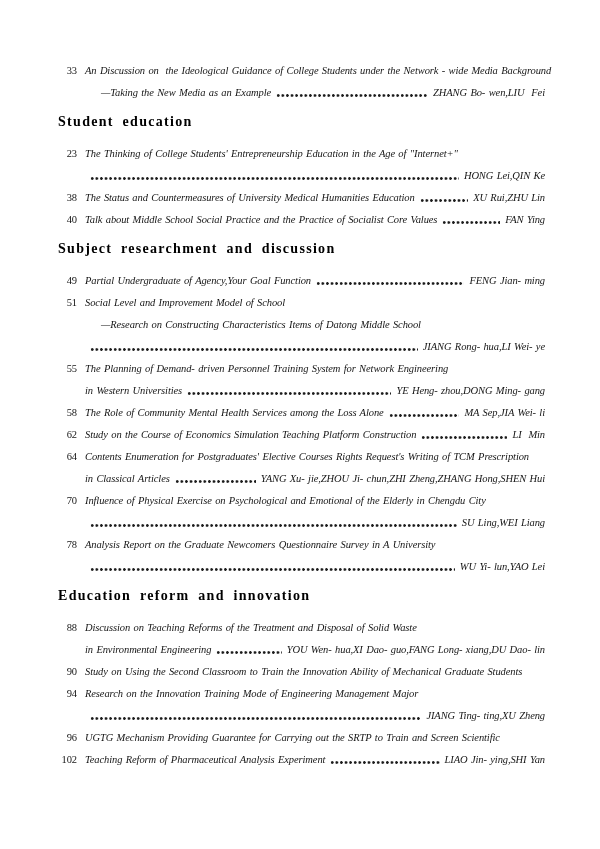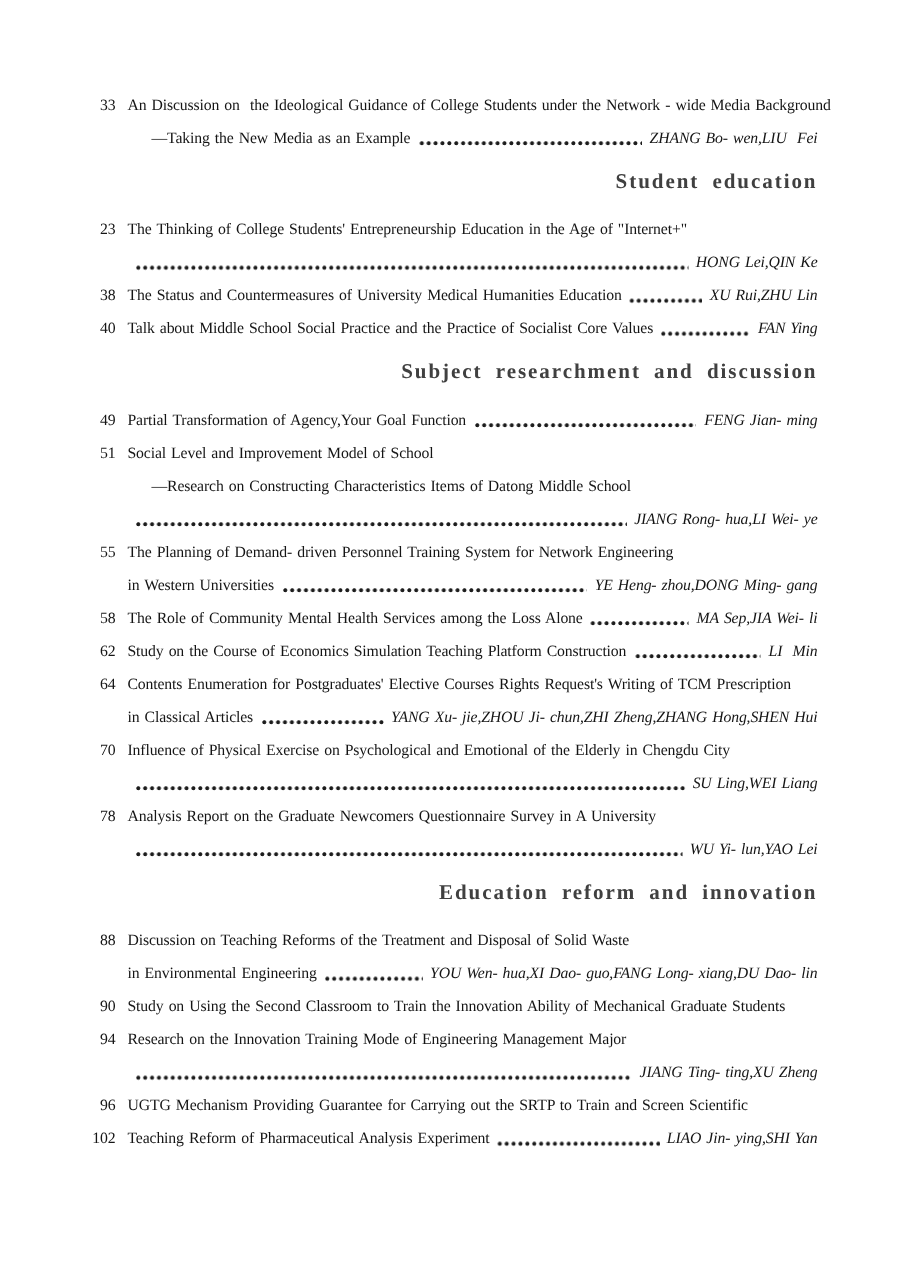--- a/index.html
+++ b/index.html
@@ -21,44 +21,43 @@
     font-size: 10.5px;
     letter-spacing: -0.1px;
   }
   .heading {
     font-size: 14px;
     font-weight: bold;
     letter-spacing: 1.3px;
     word-spacing: 4px;
     line-height: 24px;
     margin: 6px 0 9px 0;
-    color: #404040;
+    color: #000000;
     white-space: pre;
-    text-align: right;
   }
   .line {
     display: flex;
     align-items: stretch;
     line-height: 22px;
     white-space: pre;
   }
   .num {
     flex: none;
     width: 19px;
     text-align: right;
     margin-right: 8px;
   }
   .body {
     flex: 1;
     display: flex;
     min-width: 0;
     word-spacing: 0.9px;
   }
   .body.indent1 { padding-left: 16px; }
-  .txt { flex: none; }
+  .txt { flex: none; font-style: italic; }
   .leader {
     flex: 1;
     min-width: 10px;
     margin: 0 5px;
     background-image: radial-gradient(circle at 2.2px 13.5px, #1c1c1c 1.05px, rgba(0,0,0,0) 1.6px);
     background-size: 4.6px 22px;
     background-repeat: repeat-x;
   }
   .auth { flex: none; font-style: italic; }
 </style>
@@ -67,21 +66,21 @@
 
 <div class="page" id="toc-root">
     <div class="line"><span class="num">33</span><span class="body"><span class="txt">An Discussion on  the Ideological Guidance of College Students under the Network - wide Media Background</span></span></div>
     <div class="line"><span class="num"></span><span class="body indent1"><span class="txt">—Taking the New Media as an Example</span><span class="leader"></span><span class="auth">ZHANG Bo- wen,LIU  Fei</span></span></div>
     <div class="heading">Student education</div>
     <div class="line"><span class="num">23</span><span class="body"><span class="txt">The Thinking of College Students' Entrepreneurship Education in the Age of "Internet+"</span></span></div>
     <div class="line"><span class="num"></span><span class="body"><span class="txt"></span><span class="leader"></span><span class="auth">HONG Lei,QIN Ke</span></span></div>
     <div class="line"><span class="num">38</span><span class="body"><span class="txt">The Status and Countermeasures of University Medical Humanities Education</span><span class="leader"></span><span class="auth">XU Rui,ZHU Lin</span></span></div>
     <div class="line"><span class="num">40</span><span class="body"><span class="txt">Talk about Middle School Social Practice and the Practice of Socialist Core Values</span><span class="leader"></span><span class="auth">FAN Ying</span></span></div>
     <div class="heading">Subject researchment and discussion</div>
-    <div class="line"><span class="num">49</span><span class="body"><span class="txt">Partial Transformation of Agency,Your Goal Function</span><span class="leader"></span><span class="auth">FENG Jian- ming</span></span></div>
+    <div class="line"><span class="num">49</span><span class="body"><span class="txt">Partial Undergraduate of Agency,Your Goal Function</span><span class="leader"></span><span class="auth">FENG Jian- ming</span></span></div>
     <div class="line"><span class="num">51</span><span class="body"><span class="txt">Social Level and Improvement Model of School</span></span></div>
     <div class="line"><span class="num"></span><span class="body indent1"><span class="txt">—Research on Constructing Characteristics Items of Datong Middle School</span></span></div>
     <div class="line"><span class="num"></span><span class="body"><span class="txt"></span><span class="leader"></span><span class="auth">JIANG Rong- hua,LI Wei- ye</span></span></div>
     <div class="line"><span class="num">55</span><span class="body"><span class="txt">The Planning of Demand- driven Personnel Training System for Network Engineering</span></span></div>
     <div class="line"><span class="num"></span><span class="body"><span class="txt">in Western Universities</span><span class="leader"></span><span class="auth">YE Heng- zhou,DONG Ming- gang</span></span></div>
     <div class="line"><span class="num">58</span><span class="body"><span class="txt">The Role of Community Mental Health Services among the Loss Alone</span><span class="leader"></span><span class="auth">MA Sep,JIA Wei- li</span></span></div>
     <div class="line"><span class="num">62</span><span class="body"><span class="txt">Study on the Course of Economics Simulation Teaching Platform Construction</span><span class="leader"></span><span class="auth">LI  Min</span></span></div>
     <div class="line"><span class="num">64</span><span class="body"><span class="txt">Contents Enumeration for Postgraduates' Elective Courses Rights Request's Writing of TCM Prescription</span></span></div>
     <div class="line"><span class="num"></span><span class="body"><span class="txt">in Classical Articles</span><span class="leader"></span><span class="auth">YANG Xu- jie,ZHOU Ji- chun,ZHI Zheng,ZHANG Hong,SHEN Hui</span></span></div>
     <div class="line"><span class="num">70</span><span class="body"><span class="txt">Influence of Physical Exercise on Psychological and Emotional of the Elderly in Chengdu City</span></span></div>

